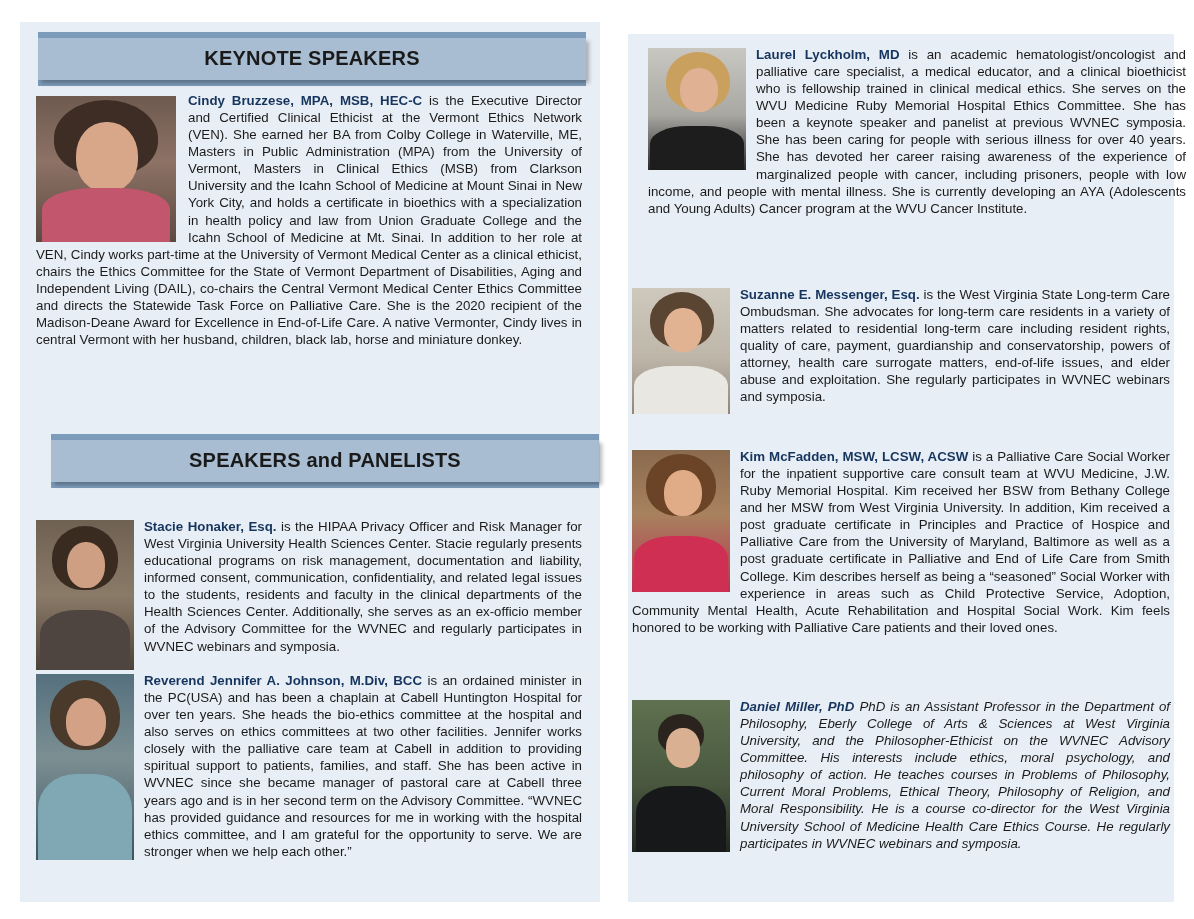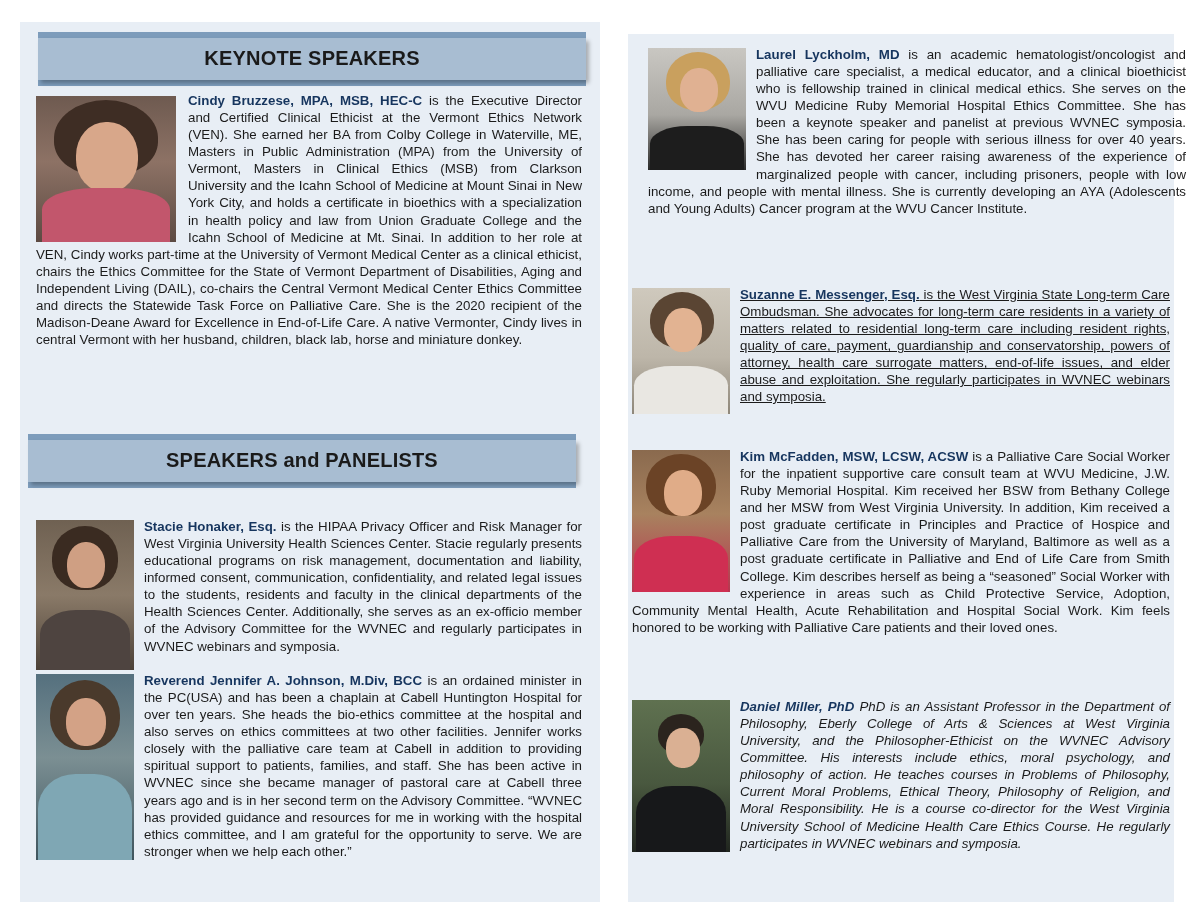--- a/index.html
+++ b/index.html
@@ -97,21 +97,21 @@
       <div class="photo" style="width:140px;height:146px;margin:4px 12px 2px 0;background:#8a6f63;">
         <div class="ph-bg" style="background:linear-gradient(180deg,#6e5a50 0%,#8d7265 45%,#5c4a42 100%);"></div>
         <div class="ph-hair" style="left:18px;top:4px;width:104px;height:76px;background:#3e2d24;"></div>
         <div class="ph-face" style="left:40px;top:26px;width:62px;height:70px;background:#d8a78a;"></div>
         <div class="ph-body" style="left:6px;bottom:0;width:128px;height:54px;background:#c2566c;"></div>
       </div>
       <p><span class="name">Cindy Bruzzese, MPA, MSB, HEC-C</span><span> is the Executive Director and Certified Clinical Ethicist at the Vermont Ethics Network (VEN). She earned her BA from Colby College in Waterville, ME, Masters in Public Administration (MPA) from the University of Vermont, Masters in Clinical Ethics (MSB) from Clarkson University and the Icahn School of Medicine at Mount Sinai in New York City, and holds a certificate in bioethics with a specialization in health policy and law from Union Graduate College and the Icahn School of Medicine at Mt. Sinai. In addition to her role at VEN, Cindy works part-time at the University of Vermont Medical Center as a clinical ethicist, chairs the Ethics Committee for the State of Vermont Department of Disabilities, Aging and Independent Living (DAIL), co-chairs the Central Vermont Medical Center Ethics Committee and directs the Statewide Task Force on Palliative Care. She is the 2020 recipient of the Madison-Deane Award for Excellence in End-of-Life Care.  A native Vermonter, Cindy lives in central Vermont with her husband, children, black lab, horse and miniature donkey.</span></p>
       <div class="clear"></div>
     </div>
 
-    <div style="position:absolute;left:8px;top:412px;width:548px;">
+    <div style="position:absolute;left:31px;top:412px;width:548px;">
       <div class="banner-top-rule"></div>
       <div class="banner">SPEAKERS and PANELISTS</div>
       <div class="banner-bottom-rule"></div>
     </div>
 
     <div class="bio bio-left" style="position:absolute;left:14px;top:472px;width:552px;margin-top:24px;">
       <div class="photo" style="width:98px;height:150px;background:#7d6c5b;">
         <div class="ph-bg" style="background:linear-gradient(180deg,#6f6152 0%,#8a7a68 50%,#4d4238 100%);"></div>
         <div class="ph-hair" style="left:16px;top:6px;width:66px;height:64px;background:#3a2b21;"></div>
         <div class="ph-face" style="left:31px;top:22px;width:38px;height:46px;background:#cf9f83;"></div>
@@ -140,21 +140,21 @@
       <div class="photo" style="width:98px;height:122px;background:#9a9a98;">
         <div class="ph-bg" style="background:linear-gradient(180deg,#c9c7c2 0%,#a9a7a2 55%,#2a2a2a 100%);"></div>
         <div class="ph-hair" style="left:18px;top:4px;width:64px;height:58px;background:#c9a05e;"></div>
         <div class="ph-face" style="left:32px;top:20px;width:38px;height:44px;background:#e0b192;"></div>
         <div class="ph-body" style="left:2px;bottom:0;width:94px;height:44px;background:#1d1d1d;"></div>
       </div>
       <p><span class="name">Laurel Lyckholm, MD</span><span> is an academic hematologist/oncologist and palliative care specialist, a medical educator, and a clinical bioethicist who is fellowship trained in clinical medical ethics. She serves on the WVU Medicine Ruby Memorial Hospital Ethics Committee. She has been a keynote speaker and panelist at previous WVNEC symposia. She has been caring for people with serious illness for over 40 years. She has devoted her career raising awareness of the experience of marginalized people with cancer, including prisoners, people with low income, and people with mental illness. She is currently developing an AYA (Adolescents and Young Adults) Cancer program at the WVU Cancer Institute.</span></p>
       <div class="clear"></div>
     </div>
 
-    <div class="bio" style="position:absolute;left:4px;top:252px;width:538px;text-decoration:underline;">
+    <div class="bio" style="position:absolute;left:4px;top:252px;width:538px;">
       <div class="photo" style="width:98px;height:126px;background:#b6b2a9;">
         <div class="ph-bg" style="background:linear-gradient(180deg,#cfc9bd 0%,#bdb6a9 55%,#8e877a 100%);"></div>
         <div class="ph-hair" style="left:18px;top:4px;width:64px;height:56px;background:#5a4533;"></div>
         <div class="ph-face" style="left:32px;top:20px;width:38px;height:44px;background:#e2b392;"></div>
         <div class="ph-body" style="left:2px;bottom:0;width:94px;height:48px;background:#e9e7e2;"></div>
       </div>
       <p><span class="name">Suzanne E. Messenger, Esq.</span><span> is the West Virginia State Long-term Care Ombudsman. She advocates for long-term care residents in a variety of matters related to residential long-term care including resident rights, quality of care, payment, guardianship and conservatorship, powers of attorney, health care surrogate matters, end-of-life issues, and elder abuse and exploitation. She regularly participates in WVNEC webinars and symposia.</span></p>
       <div class="clear"></div>
     </div>
 

